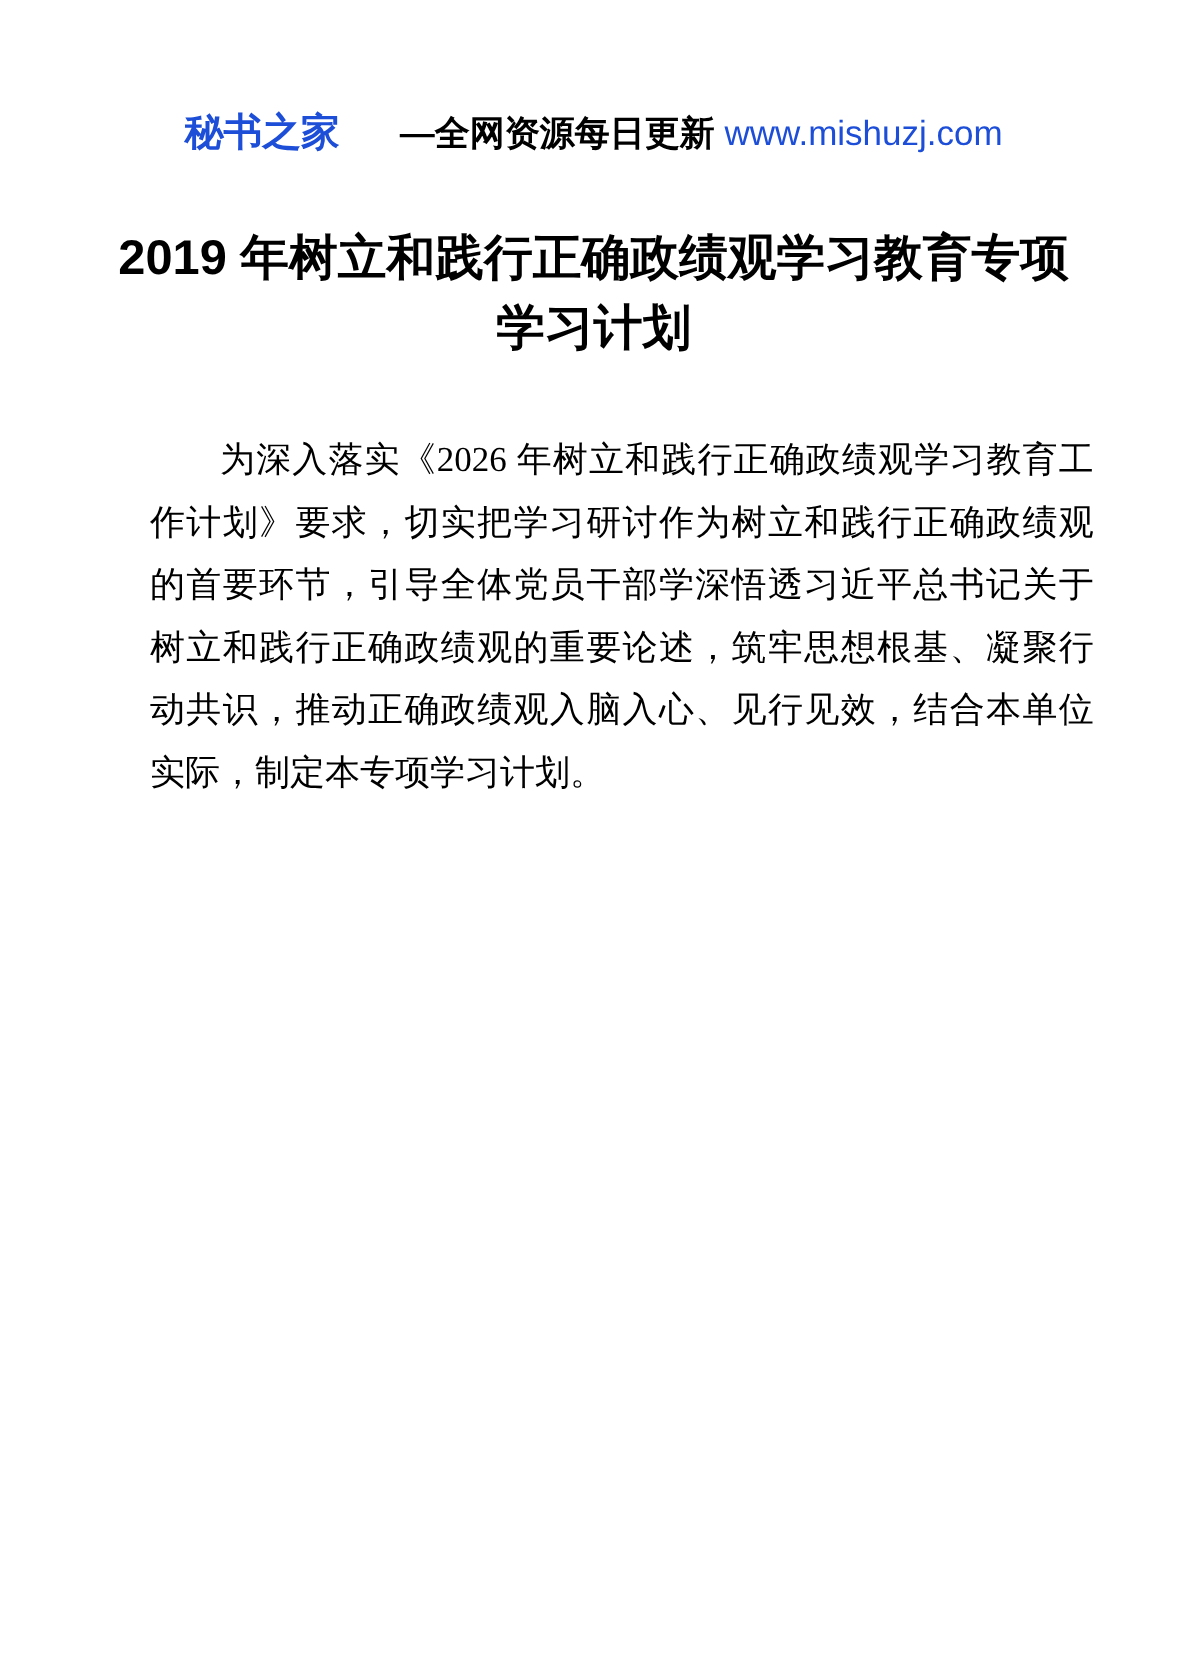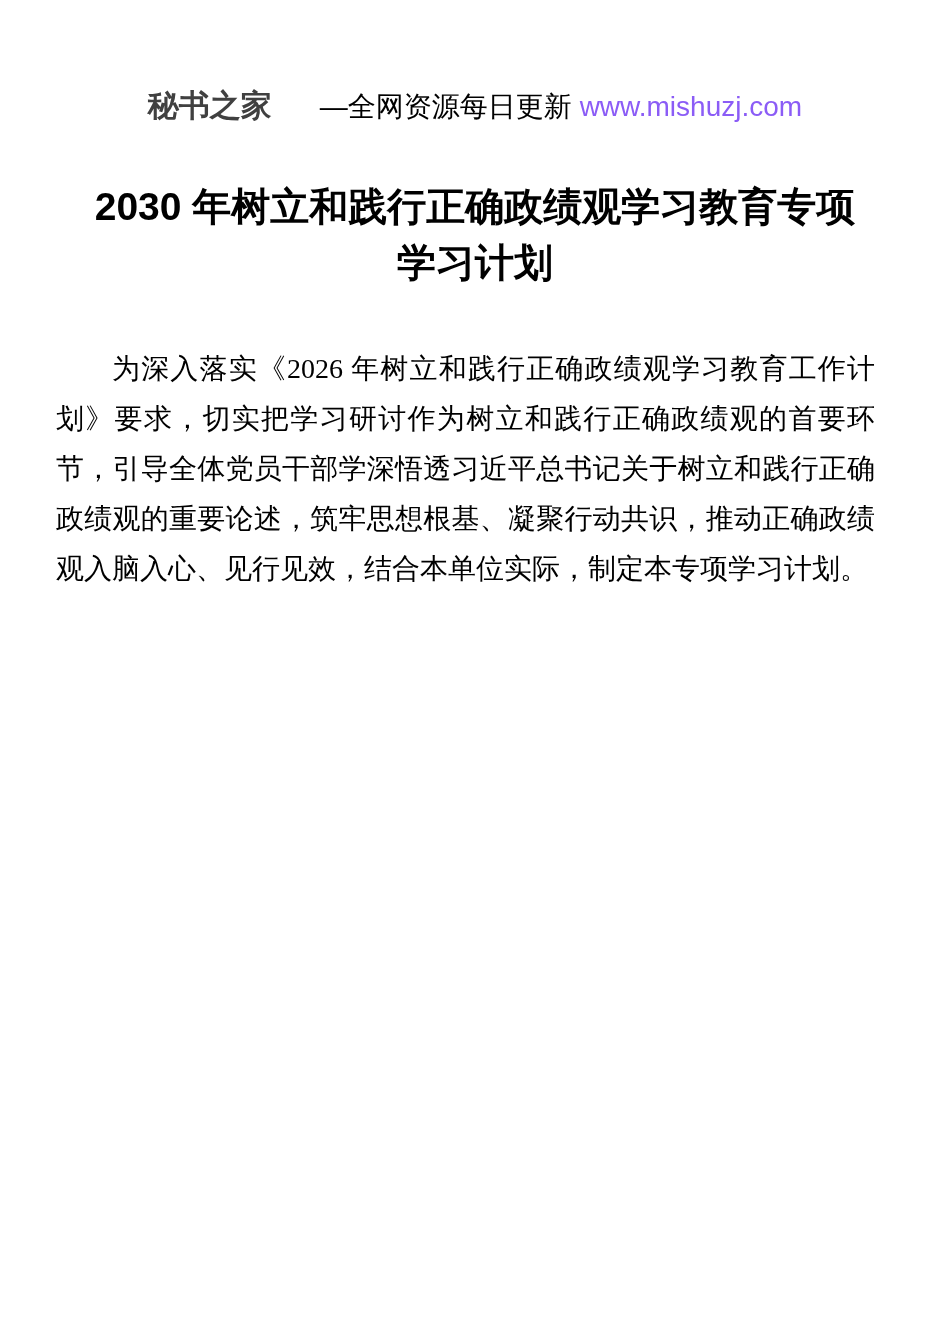--- a/index.html
+++ b/index.html
@@ -23,38 +23,38 @@
     font-family: "Liberation Sans", sans-serif;
     font-size: 28px;
     line-height: 44px;
     white-space: nowrap;
   }
   .brand {
     font-weight: bold;
     font-size: 31px;
   }
   .tagline {
-    font-weight: normal;
+    font-weight: bold;
     margin-left: 48px;
   }
   .url {
     text-decoration: none;
     cursor: pointer;
   }
   .doc-title {
     margin: 50px 40px 0 40px;
     text-align: center;
     font-family: "Liberation Sans", sans-serif;
     font-size: 39px;
     line-height: 56px;
     font-weight: bold;
     white-space: pre-line;
   }
   .doc-body {
-    margin: 53px 75px 0 56px; 
+    margin: 53px 75px 0 120px; 
   }
   .para {
     margin: 0;
     font-size: 28px;
     line-height: 50px;
     text-align: justify;
     text-indent: 2em;
     letter-spacing: 0;
   }
   .section-heading {
@@ -65,23 +65,23 @@
     font-weight: bold;
     text-indent: 2em;
   }
 </style>
 </head>
 <body>
 
 <div class="page">
 
   <div class="site-header">
-    <span class="brand" style="color: #404040;">秘书之家</span><span class="tagline">—全网资源每日更新 </span><a class="url" style="color: #8b5cf6;">www.mishuzj.com</a>
+    <span class="brand" style="color: #1d4ed8;">秘书之家</span><span class="tagline">—全网资源每日更新 </span><a class="url" style="color: #1d4ed8;">www.mishuzj.com</a>
   </div>
 
-  <h1 class="doc-title">2030 年树立和践行正确政绩观学习教育专项
+  <h1 class="doc-title">2019 年树立和践行正确政绩观学习教育专项
 学习计划</h1>
 
   <div class="doc-body">
     <p class="para">为深入落实《2026 年树立和践行正确政绩观学习教育工作计划》要求，切实把学习研讨作为树立和践行正确政绩观的首要环节，引导全体党员干部学深悟透习近平总书记关于树立和践行正确政绩观的重要论述，筑牢思想根基、凝聚行动共识，推动正确政绩观入脑入心、见行见效，结合本单位实际，制定本专项学习计划。</p>
   </div>
 
 </div>
 
 </body></html>

